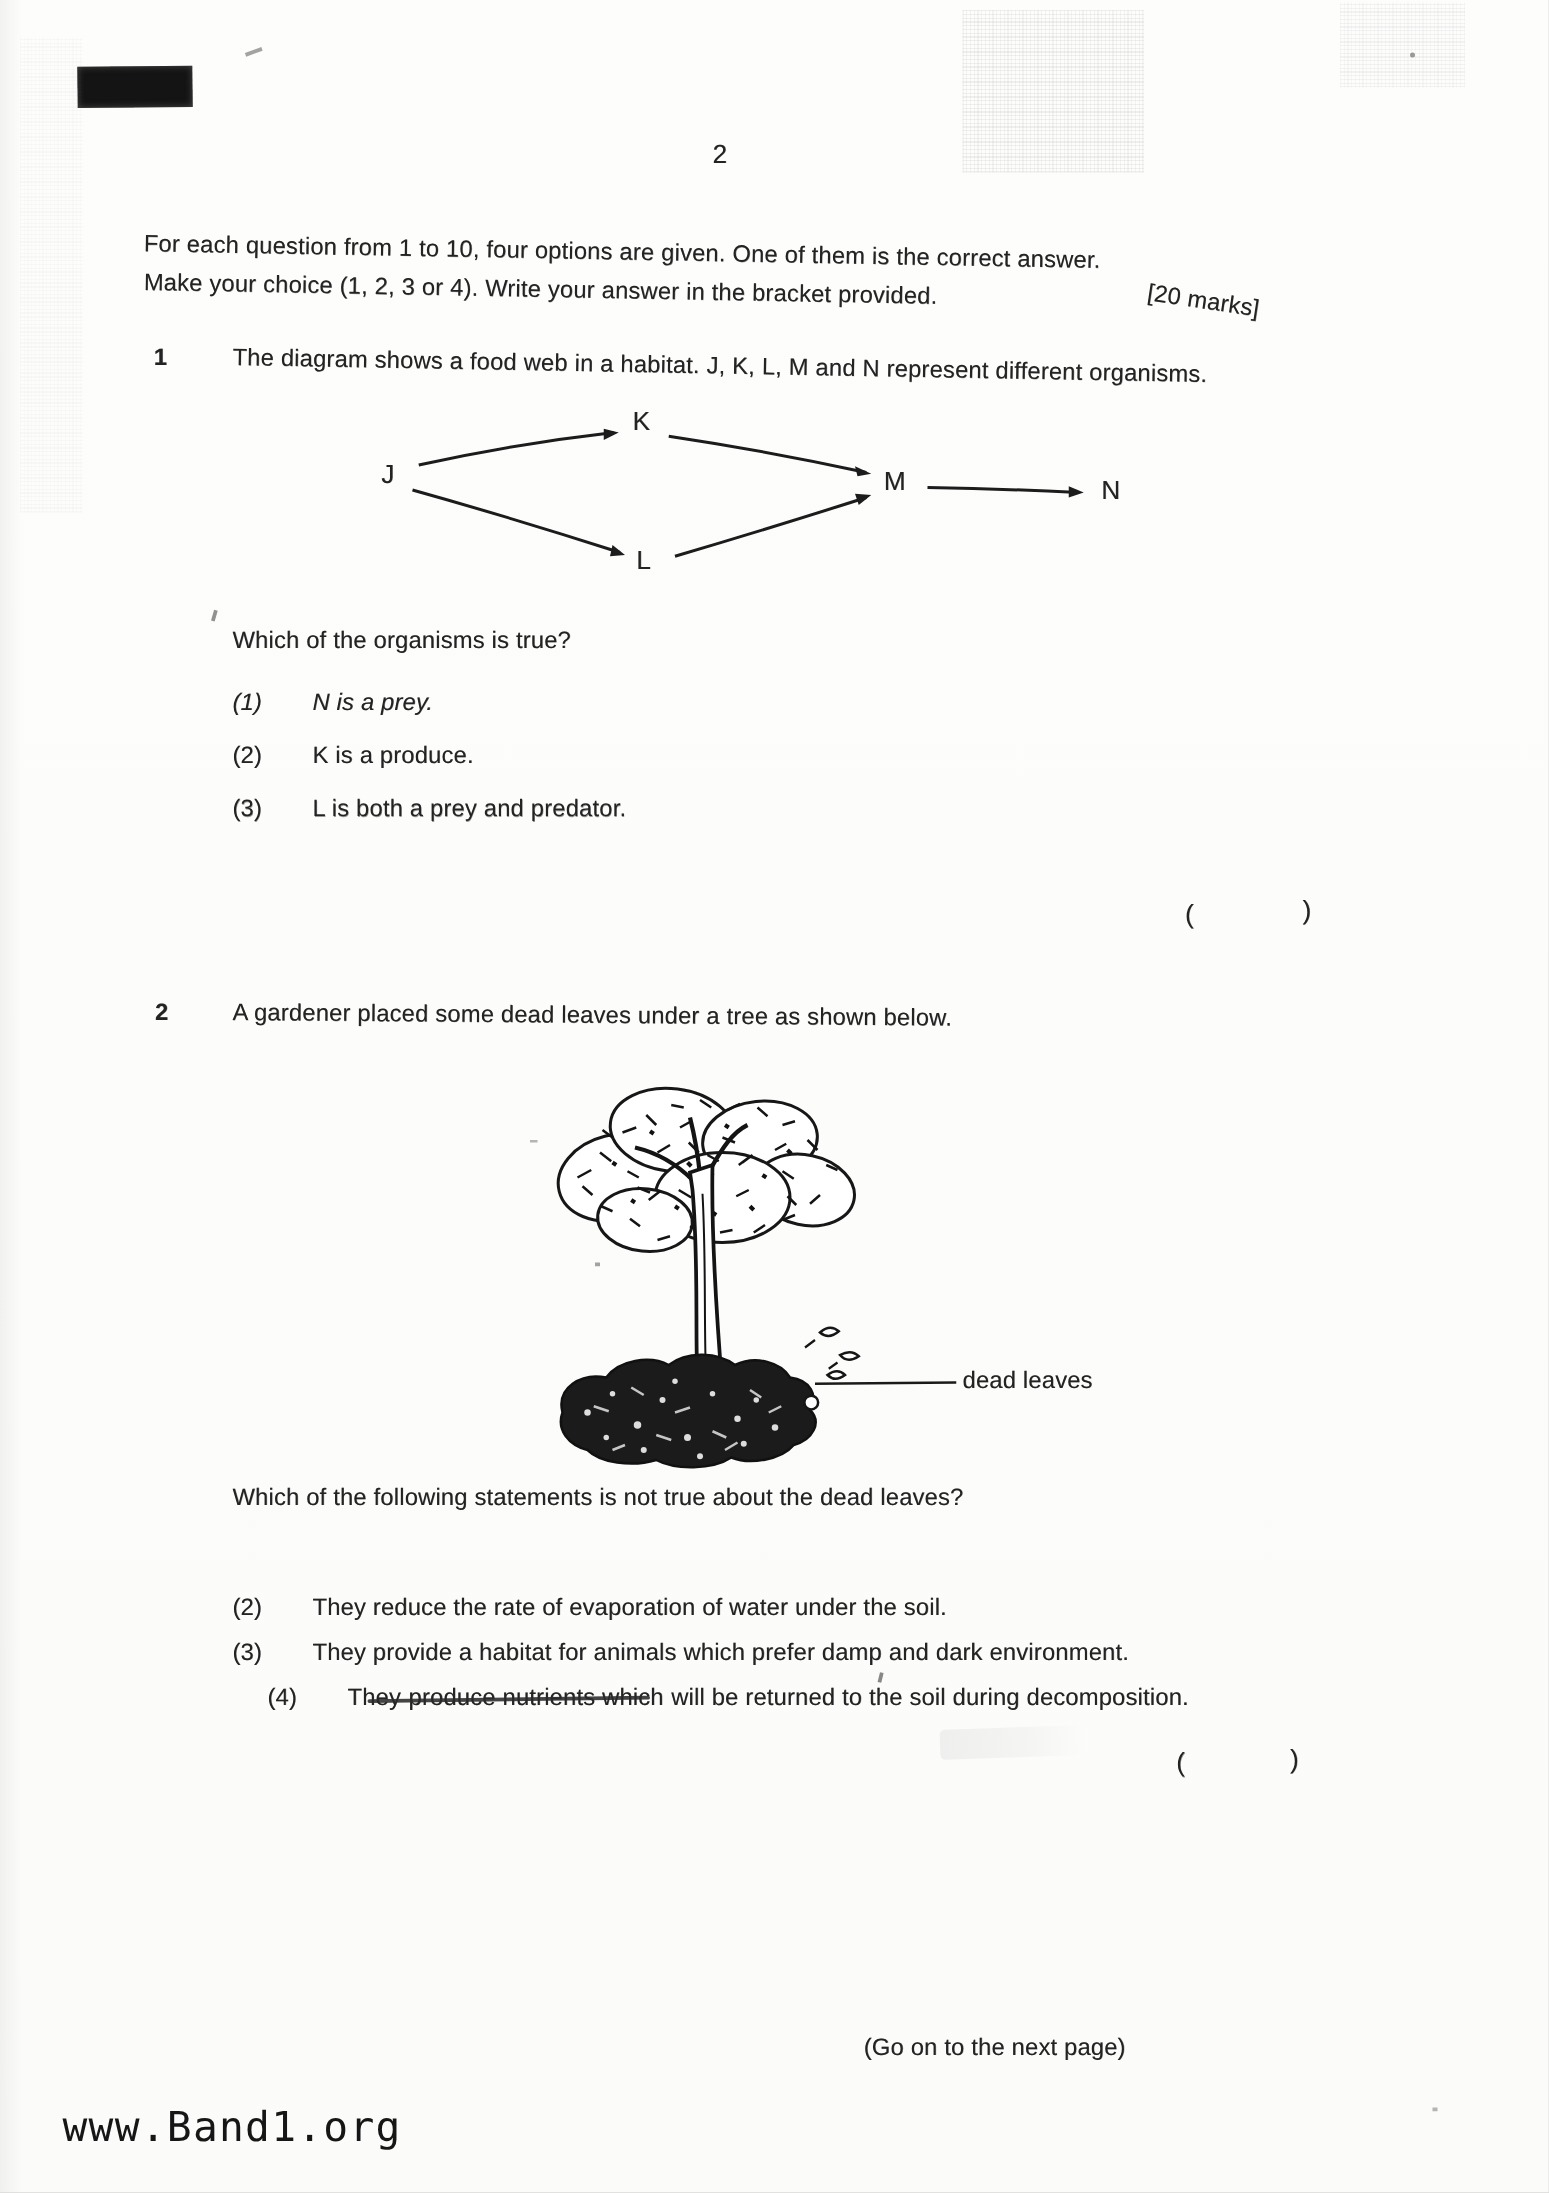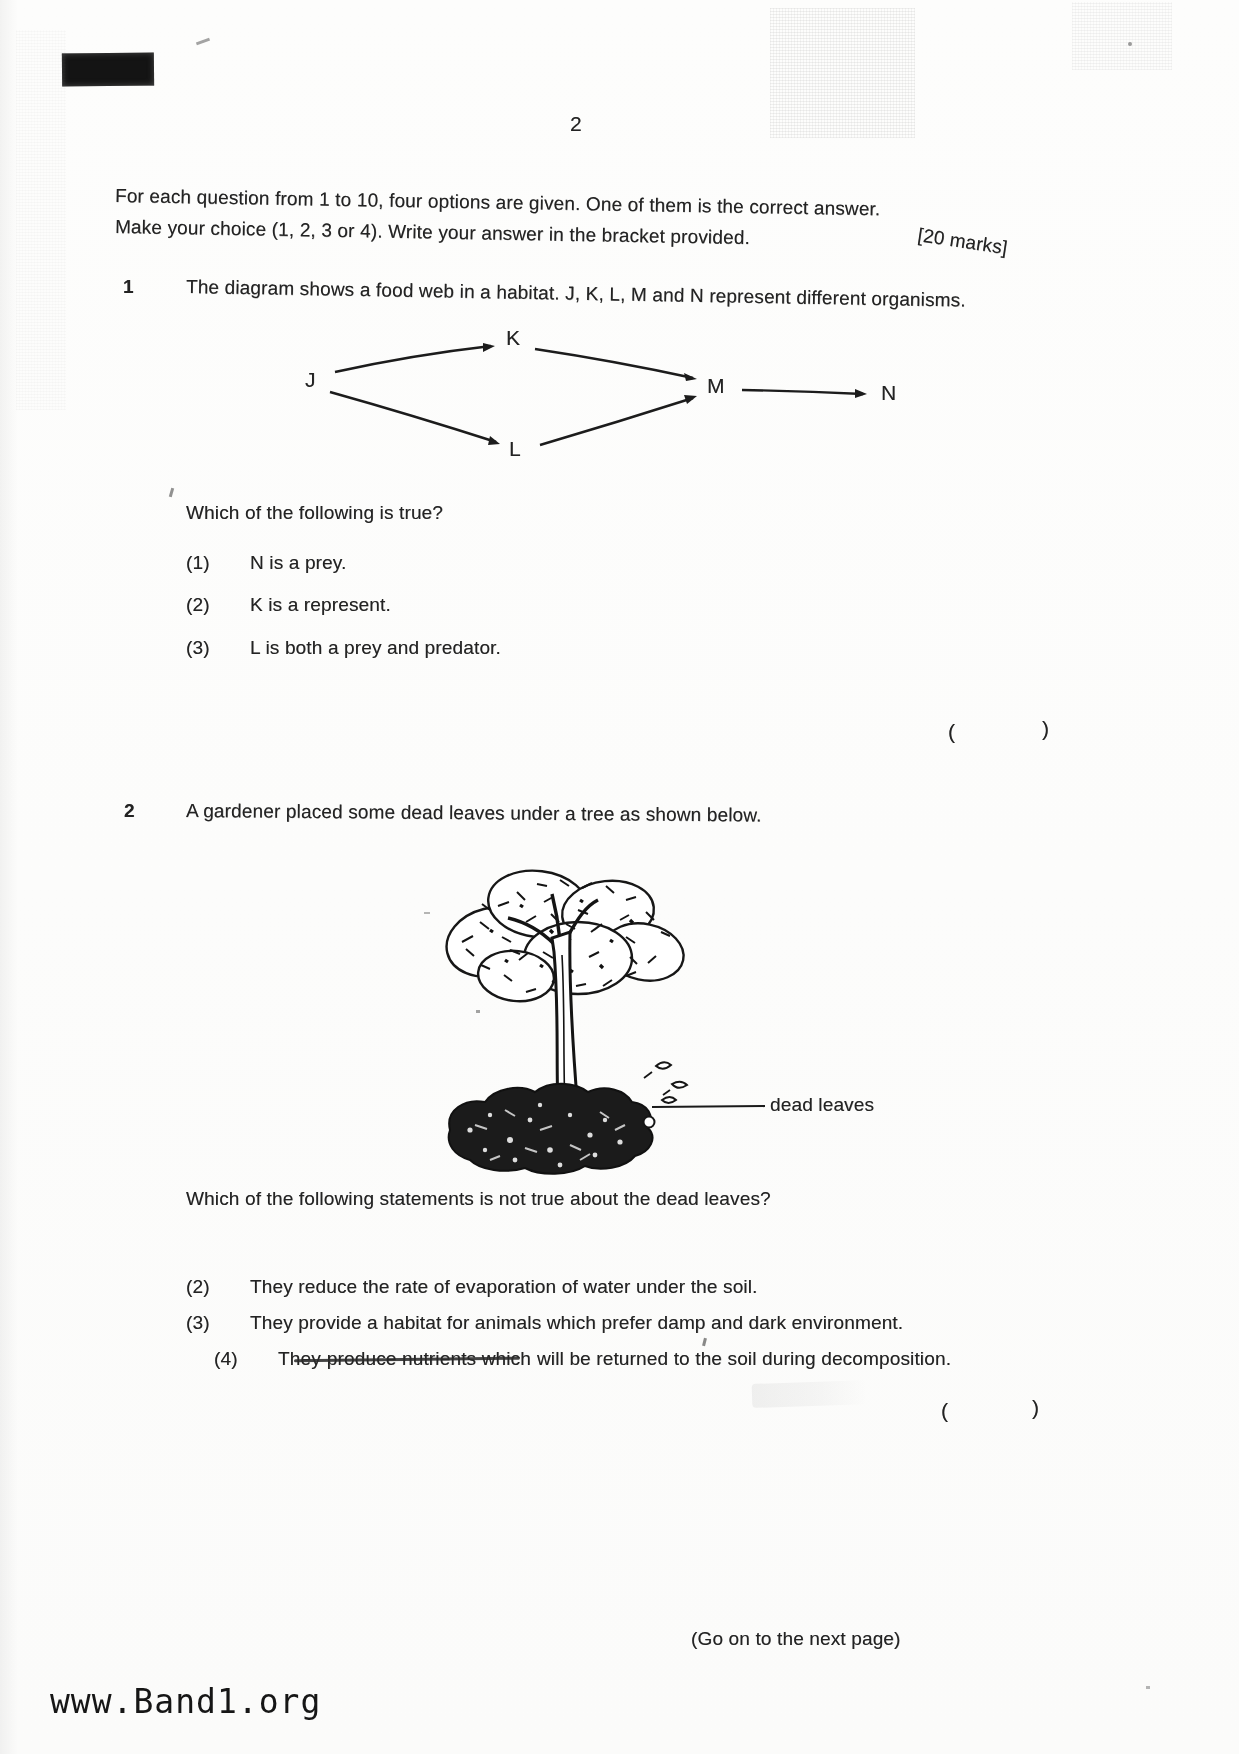--- a/index.html
+++ b/index.html
@@ -89,27 +89,27 @@
         <polygon points="587,79 575,74 575,83"></polygon>
       </g>
     </svg>
     <span class="t" style="left:305px;top:368px;font-size:21px;">J</span>
     <span class="t" style="left:506px;top:326px;font-size:21px;">K</span>
     <span class="t" style="left:509px;top:437px;font-size:21px;">L</span>
     <span class="t" style="left:707px;top:374px;font-size:21px;">M</span>
     <span class="t" style="left:881px;top:381px;font-size:21px;">N</span>
   </div>
 
-  <span class="t" style="left:186px;top:502px;">Which of the following is true?</span>
+  <span class="t" style="left:186px;top:502px;">Which of the organisms is true?</span>
 
-  <div class="opt" style="top:552px;">
+  <div class="opt" style="top:552px;font-style:italic;">
     <span class="t opt-label" style="position:relative;">(1)</span><span class="t" style="position:relative;">N is a prey.</span>
   </div>
   <div class="opt" style="top:594px;">
-    <span class="t opt-label" style="position:relative;">(2)</span><span class="t" style="position:relative;">K is a represent.</span>
+    <span class="t opt-label" style="position:relative;">(2)</span><span class="t" style="position:relative;">K is a produce.</span>
   </div>
   <div class="opt" style="top:637px;">
     <span class="t opt-label" style="position:relative;">(3)</span><span class="t" style="position:relative;">L is both a prey and predator.</span>
   </div>
 
   <span class="t bracket" style="left:948px;top:720px;">(</span>
   <span class="t bracket" style="left:1042px;top:717px;">)</span>
 
   <span class="t qnum" style="left:124px;top:800px;">2</span>
   <span class="t rot-half" style="left:186px;top:800px;">A gardener placed some dead leaves under a tree as shown below.</span>

